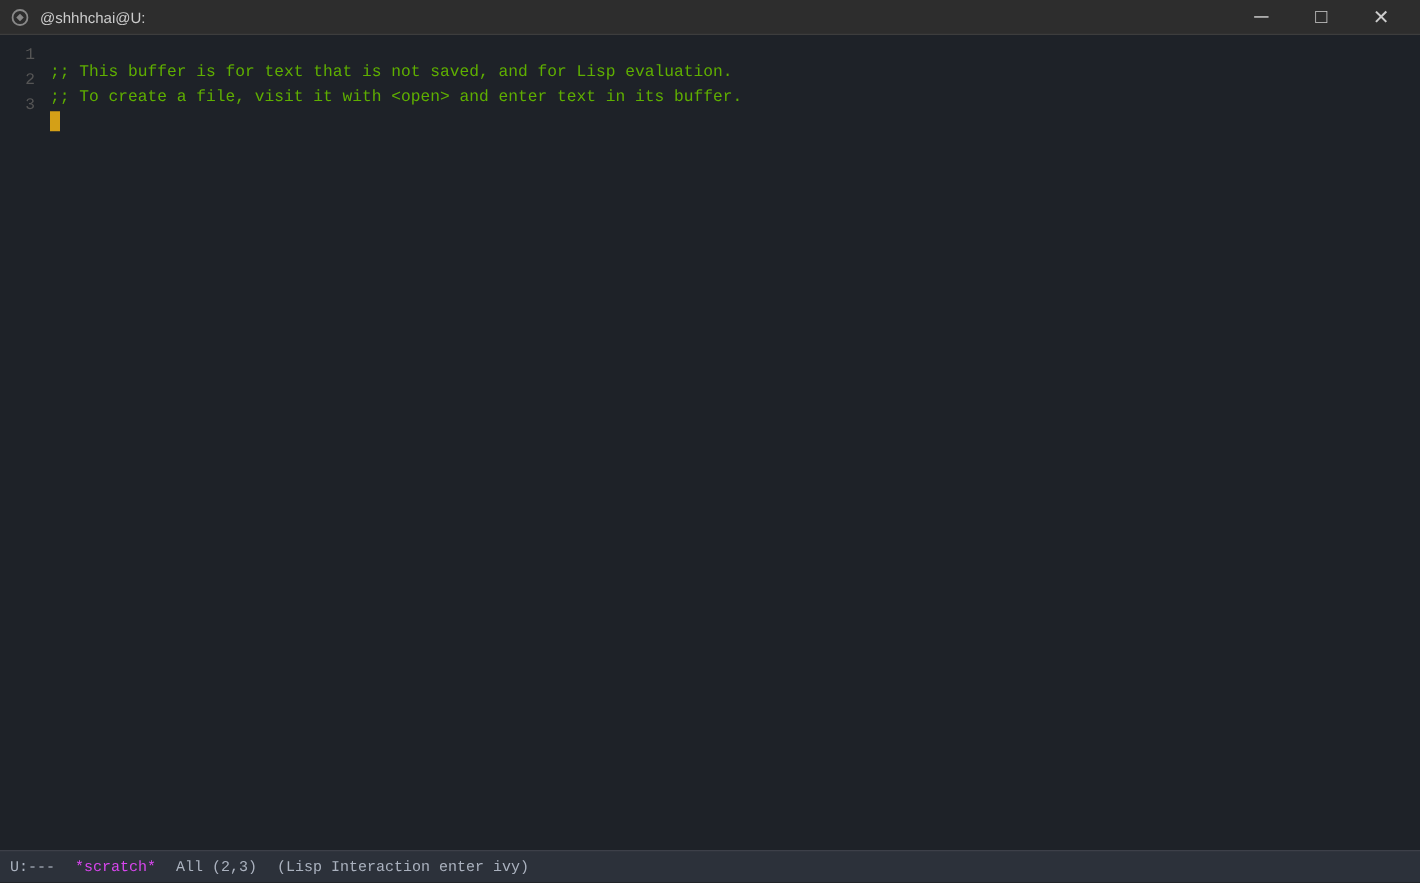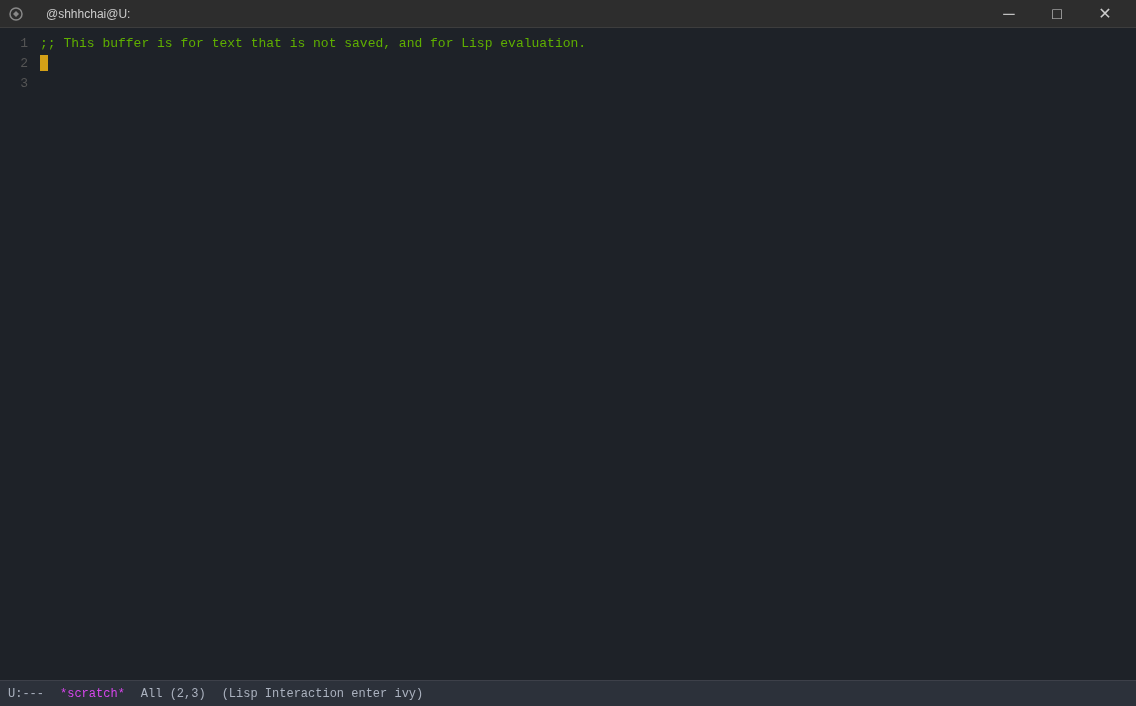--- a/index.html
+++ b/index.html
@@ -28,21 +28,21 @@
       align-items: center;
       justify-content: space-between;
       padding: 0 8px;
       flex-shrink: 0;
       border-bottom: 1px solid #3d3d3d;
     }
 
     .title-bar-left {
       display: flex;
       align-items: center;
-      gap: 22px;
+      gap: 8px;
     }
 
     .title-bar-icon {
       width: 16px;
       height: 16px;
       display: flex;
       align-items: center;
       justify-content: center;
     }
 
@@ -99,21 +99,21 @@
 
     .line-number {
       display: block;
       color: #555555;
       font-size: 13px;
       line-height: 20px;
     }
 
     .code-content {
       flex: 1;
-      padding: 6px 0 0 4px;
+      padding: 20px 0 0 4px;
       overflow: hidden;
       position: relative;
     }
 
     .code-line {
       height: 20px;
       line-height: 20px;
       white-space: pre;
       font-size: 13px;
       display: flex;
@@ -181,20 +181,23 @@
   <div class="line-numbers">
     <span class="line-number">1</span>
     <span class="line-number">2</span>
     <span class="line-number">3</span>
   </div>
   <div class="code-content">
     <div class="code-line">
       <span class="comment-text">;; This buffer is for text that is not saved, and for Lisp evaluation.</span>
     </div>
     <div class="code-line">
+      <span class="comment-text">;; To create a file, visit it with &lt;open&gt; and enter text in its buffer.</span>
+    </div>
+    <div class="code-line">
       <span class="cursor-block"></span>
     </div>
   </div>
 </div>
 
 <div class="status-bar">
   <span class="status-item">U:---</span>
   <span class="status-item buffer-name">*scratch*</span>
   <span class="status-item">All (2,3)</span>
   <span class="status-item">(Lisp Interaction enter ivy)</span>

